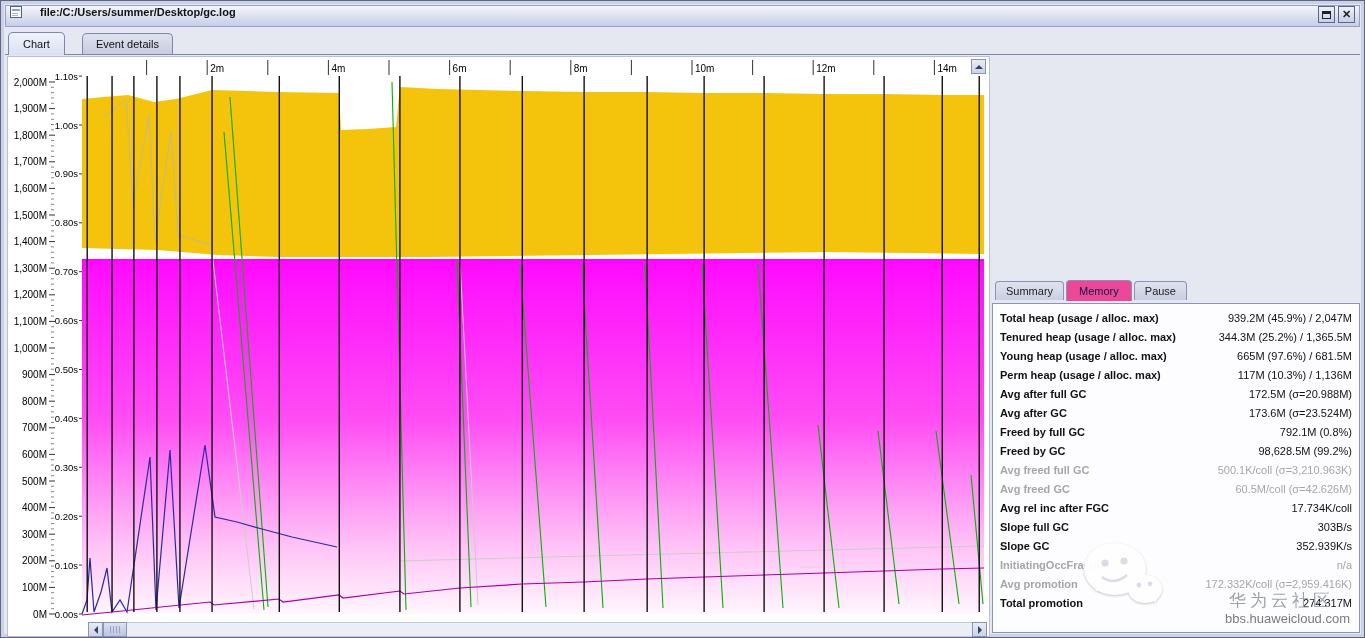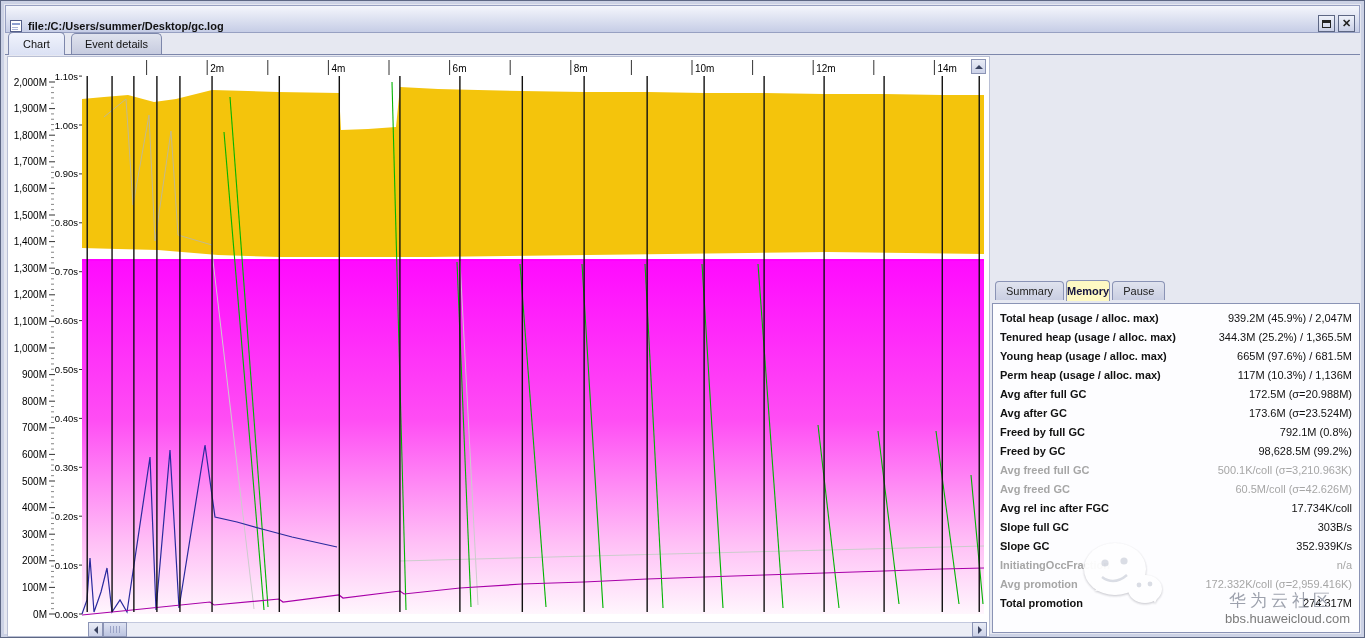--- a/index.html
+++ b/index.html
@@ -1,33 +1,33 @@
 <!DOCTYPE html>
 <html><head>
 <meta charset="utf-8">
 <style>
   *{margin:0;padding:0;box-sizing:border-box}
   html,body{width:1365px;height:638px;overflow:hidden;background:#ffffff;
     font-family:"Liberation Sans",sans-serif;-webkit-font-smoothing:antialiased}
   .win{position:absolute;inset:0;background:#e6e8f1;border:1px solid #5d6784;
     box-shadow:inset 0 0 0 3px #ccd2e5}
   
-  .titlebar{position:absolute;left:4px;top:4px;right:4px;height:28px;
+  .titlebar{position:absolute;left:4px;top:4px;right:4px;height:22px;
     background:linear-gradient(#f4f6fc,#c6cde6);border:1px solid #97a0c2;
-    display:flex;align-items:flex-end;gap:6px;padding:0 4px;font-size:11px;font-weight:bold;color:#111}
+    display:flex;align-items:flex-start;gap:18px;padding:0 4px;font-size:11px;font-weight:bold;color:#111}
   .wicon{width:12px;height:12px;border:1px solid #55608a;background:#fff;position:relative;flex:0 0 auto}
   .wicon::before{content:"";position:absolute;left:1px;right:1px;top:2px;height:2px;background:#8ea0d0}
   .wicon::after{content:"";position:absolute;left:1px;right:3px;top:6px;height:1px;background:#aab4d6;box-shadow:0 2px 0 #aab4d6}
   .wbtns{margin-left:auto;display:flex;gap:3px}
   .wbtn{width:17px;height:17px;border:1px solid #5d6784;background:linear-gradient(#eef1fa,#c9cfe6);
     display:flex;align-items:center;justify-content:center;padding:0;cursor:default}
   .maxglyph{width:9px;height:8px;border:1px solid #222;border-top:3px solid #222;display:block}
   .xglyph{font-size:11px;line-height:1;color:#222;font-weight:bold}
   
-  .maintabs{position:absolute;left:7px;top:30px;height:23px;display:flex;align-items:flex-end;gap:6px;z-index:3}
+  .maintabs{position:absolute;left:7px;top:30px;height:23px;display:flex;align-items:flex-end;gap:17px;z-index:3}
   .mtab{padding:4px 13px;border:1px solid #7d87ab;border-bottom:none;border-radius:5px 5px 0 0;
     background:linear-gradient(#e0e3ee,#c6cbdf);font-size:11px;color:#111}
   .mtab.active{padding:5px 14px;background:linear-gradient(#f0f3fc,#dbe1f4);margin-bottom:-1px}
   .tabline{position:absolute;left:4px;right:4px;top:53px;height:1px;background:#7d87ab;z-index:2}
   
   .chart{position:absolute;left:6px;top:55px;width:983px;height:581px;background:#fff;border:1px solid #b9bfd4}
   #chart-svg{position:absolute;left:0;top:0;display:block}
   #chart-svg text{font-family:"Liberation Sans",sans-serif;fill:#000}
   .sbtn{width:15px;height:15px;border:1px solid #8b94b5;background:linear-gradient(#e9ecf6,#ccd2e8);
     display:flex;align-items:center;justify-content:center;padding:0;flex:0 0 auto}
@@ -39,21 +39,21 @@
   .hscroll{position:absolute;left:80px;top:565px;width:899px;height:15px;display:flex}
   .hthumb{width:24px;border:1px solid #8b94b5;background:linear-gradient(#dde2f2,#bcc4e0);position:relative}
   .hthumb::before{content:"";position:absolute;left:6px;top:3px;bottom:3px;width:10px;
     background:repeating-linear-gradient(90deg,#9aa3c6 0,#9aa3c6 1px,transparent 1px,transparent 3px)}
   .htrack{flex:1;background:#eceef6;border:1px solid #c3c9de;border-left:none;border-right:none}
   
   .rightpanel{position:absolute;left:991px;top:55px;right:4px;bottom:4px}
   .sidetabs{position:absolute;left:3px;top:224px;display:flex;align-items:center;gap:2px;z-index:2}
   .stab{padding:3px 10px;border:1px solid #8a93b5;border-bottom:none;border-radius:4px 4px 0 0;
     background:linear-gradient(#e0e3ee,#c9cee2);font-size:11px;color:#222}
-  .stab.active{padding:4px 0;background:#fef9c3;font-weight:bold;color:#15153f;margin-bottom:-1px}
+  .stab.active{padding:4px 12px;background:#ec4899;font-weight:normal;color:#15153f;margin-bottom:-1px}
   .stats{position:absolute;left:0;right:0;top:247px;bottom:0;background:#fdfdff;border:1px solid #8a93b5;padding-top:4px}
   .srow{height:19px;display:flex;justify-content:space-between;align-items:center;padding:0 7px;font-size:11px;white-space:nowrap}
   .srow .lbl{font-weight:bold;color:#111}
   .srow .val{color:#111}
   .srow.muted .lbl,.srow.muted .val{color:#a6a6a6}
   
   .watermark{position:absolute;left:1080px;top:538px;width:285px;height:98px;z-index:9;pointer-events:none;opacity:.95}
   .wmlogo{position:absolute;left:0;top:0;filter:drop-shadow(0 1px 1px rgba(80,80,95,.35))}
   .wm-title{position:absolute;left:80px;top:6px;font-size:31px;font-weight:bold;color:#fff;letter-spacing:2px;
     text-shadow:0 1px 2px rgba(70,70,85,.55),0 0 1px rgba(70,70,85,.6)}

